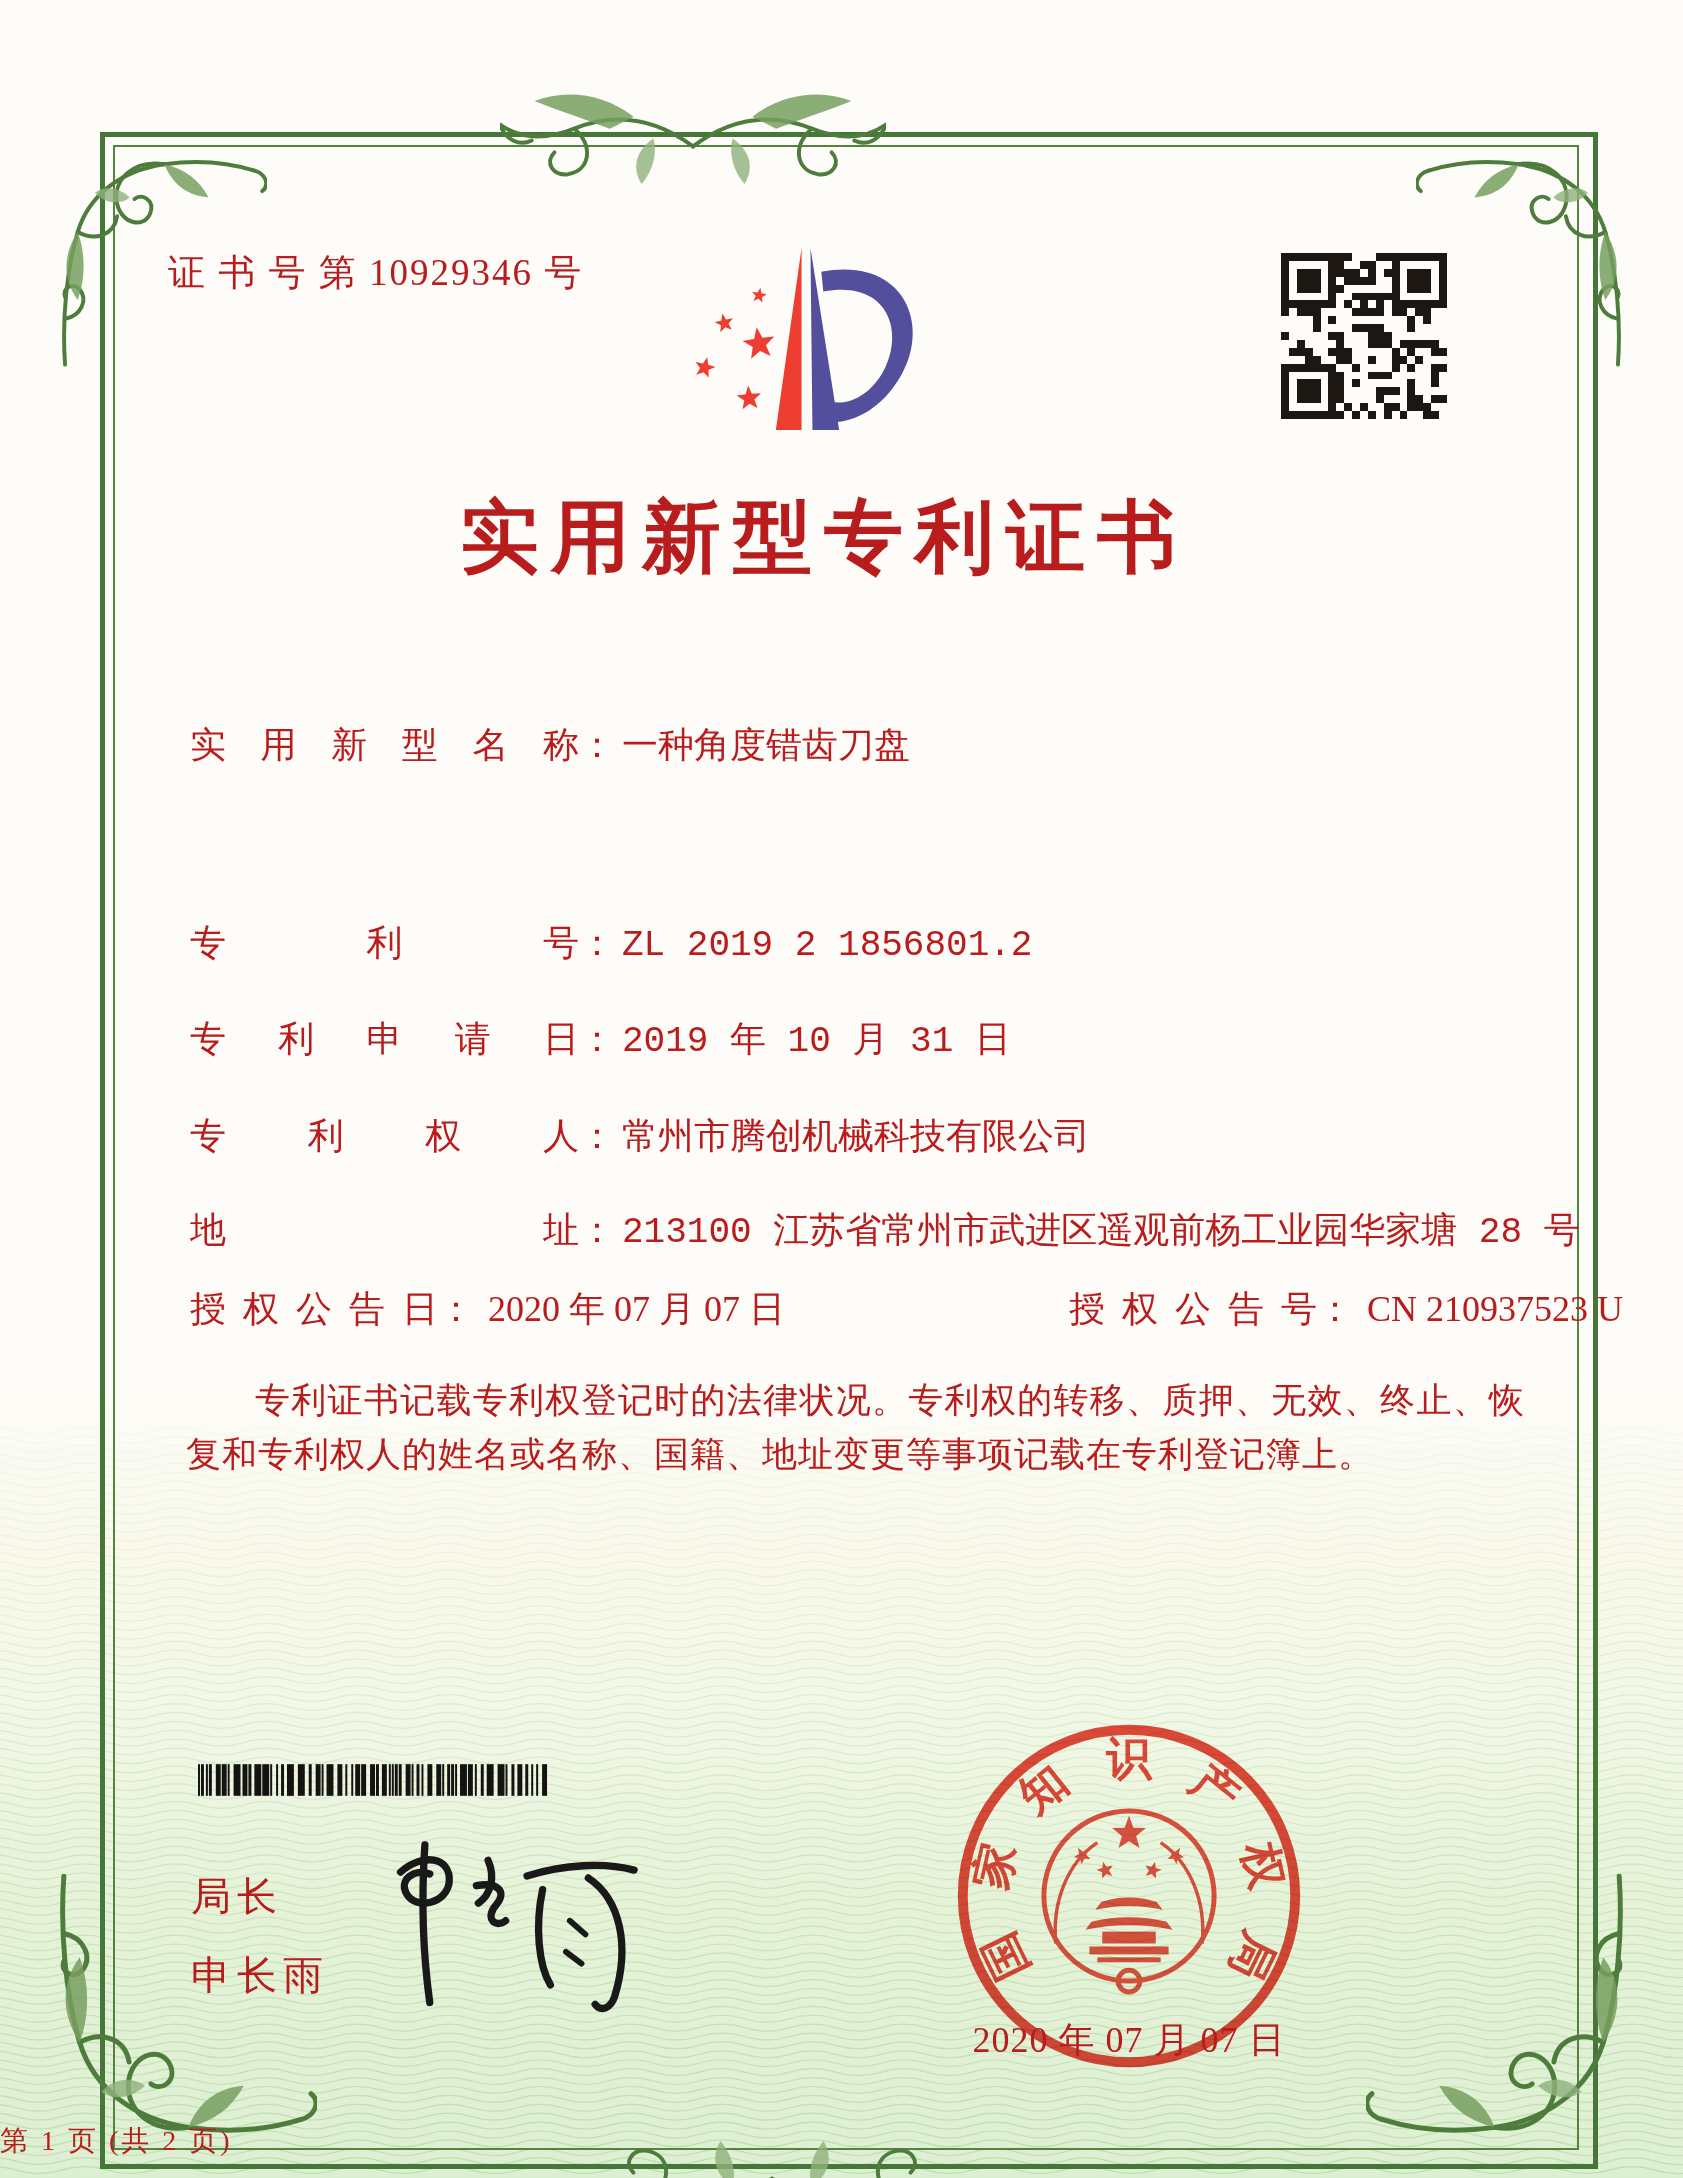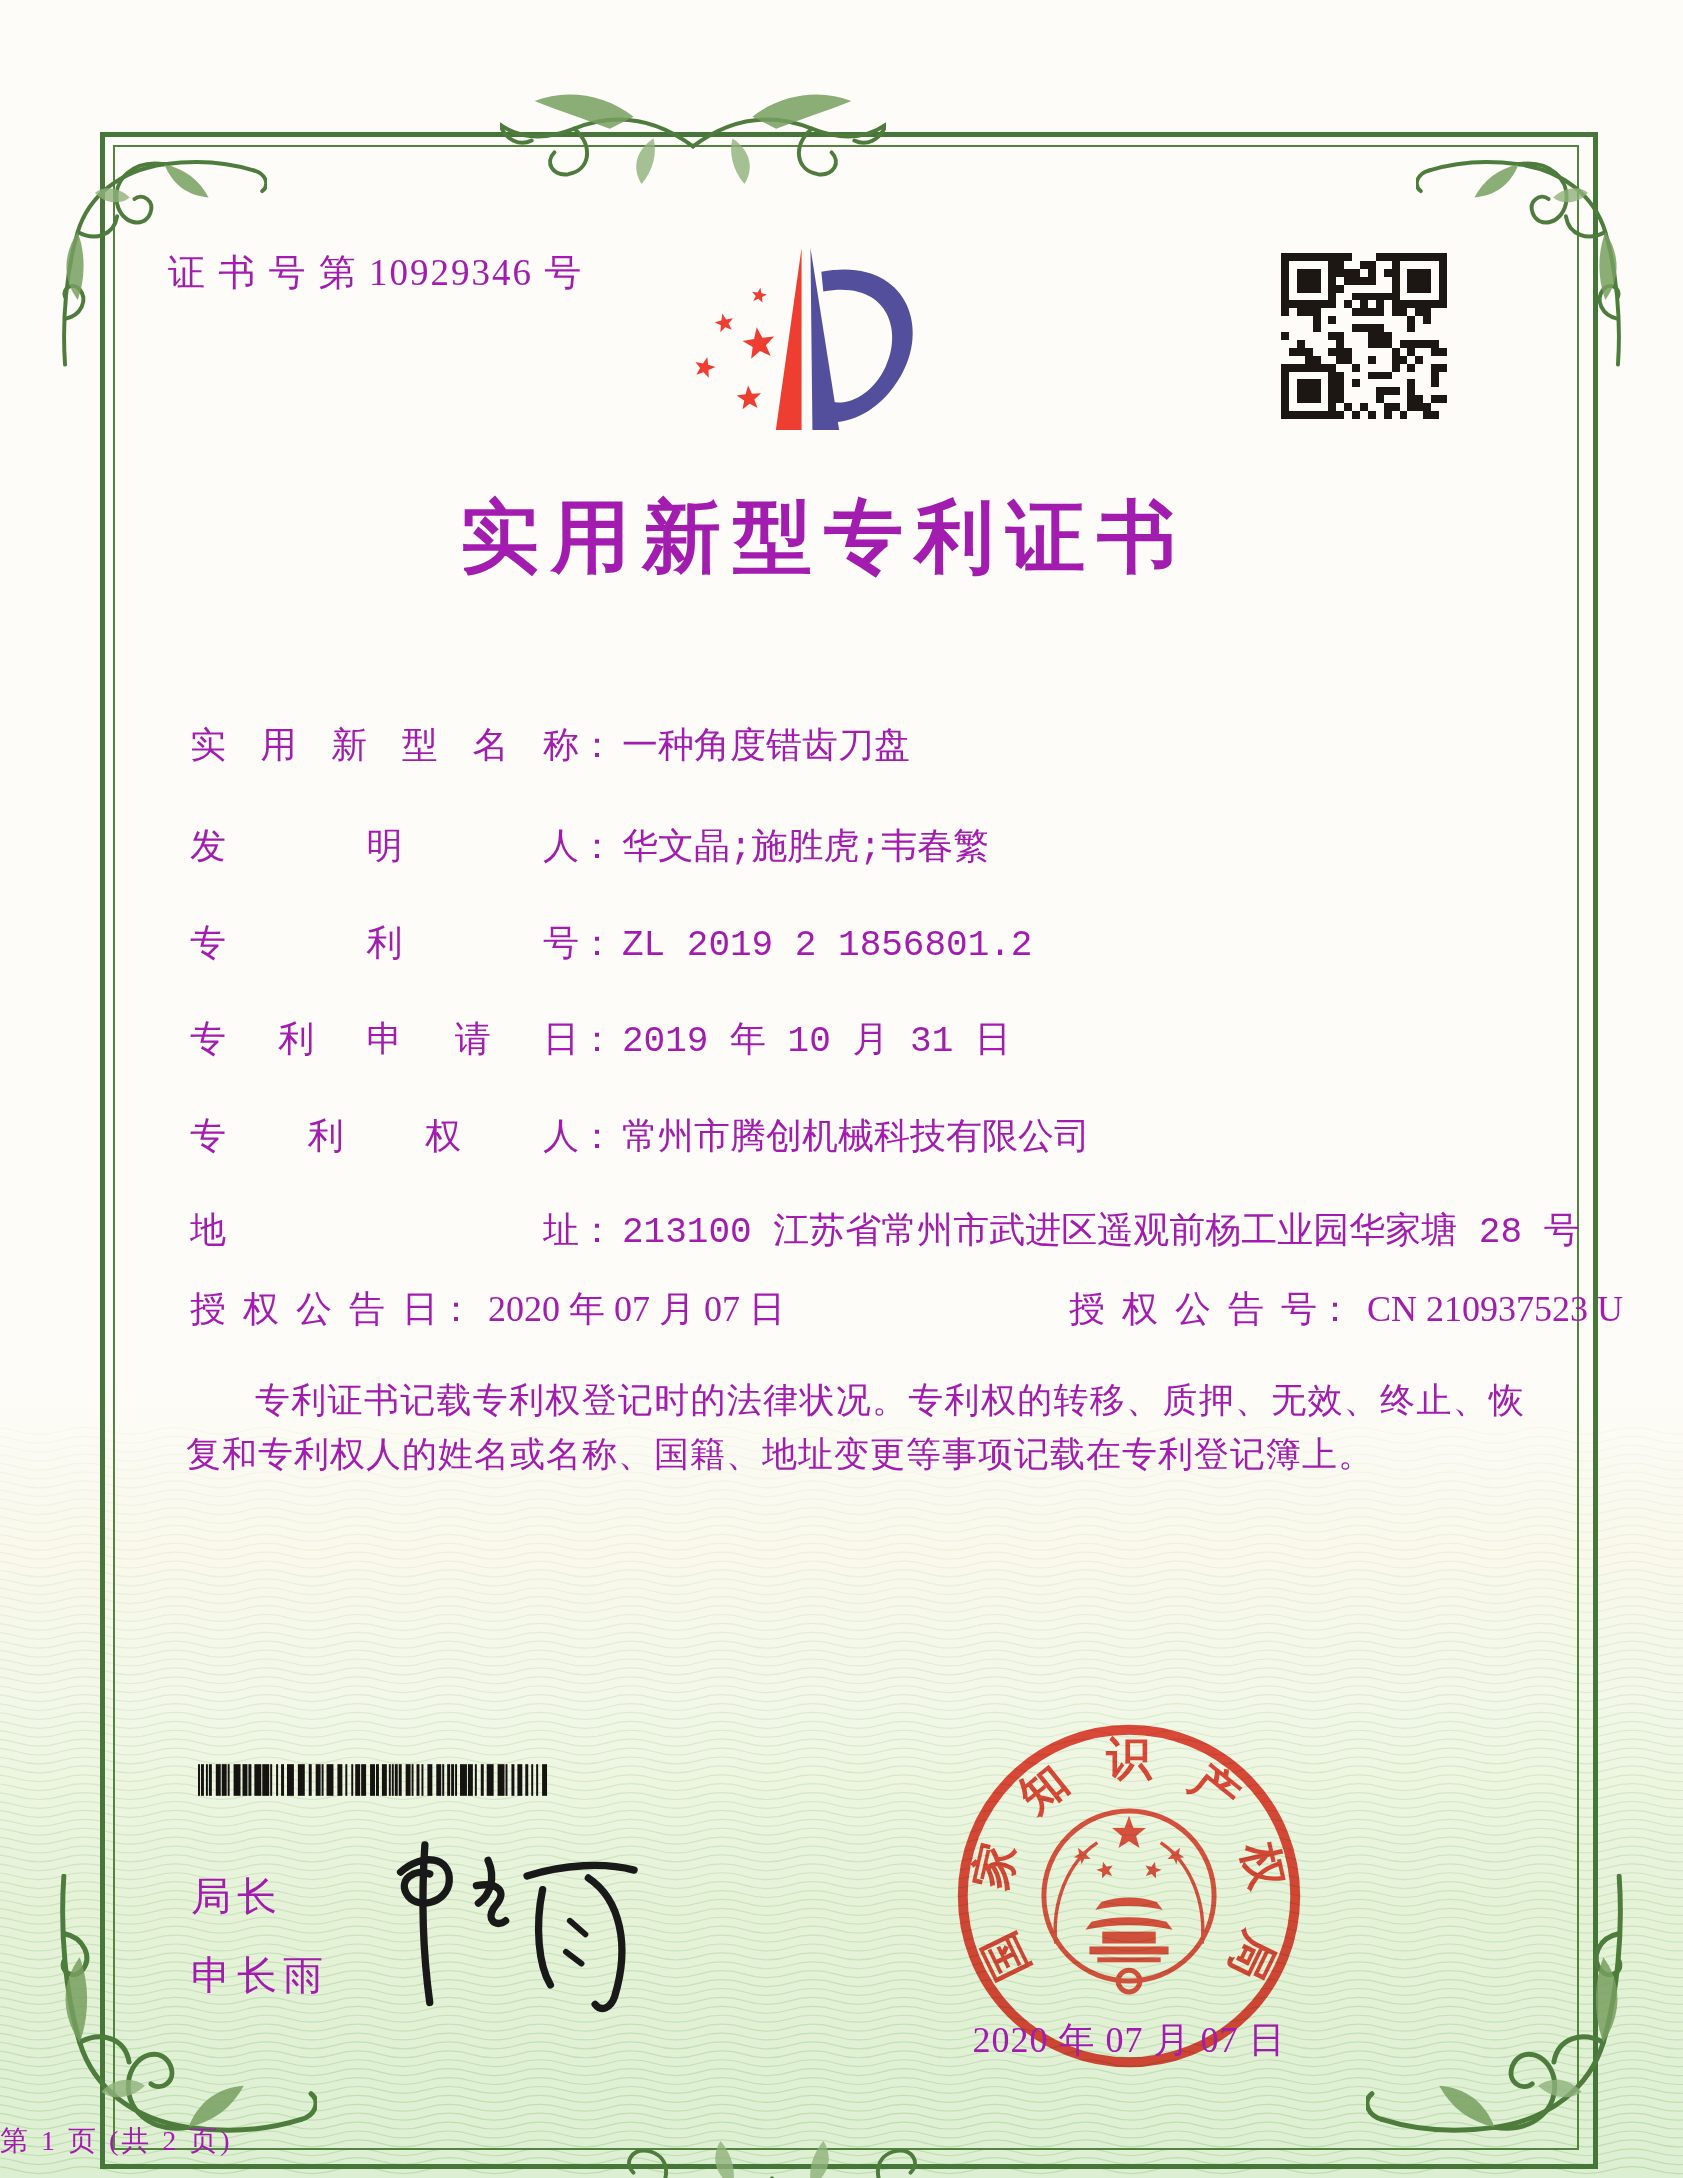--- a/index.html
+++ b/index.html
@@ -1,20 +1,20 @@
 <!DOCTYPE html>
 <html><head>
 <meta charset="utf-8">
 <style>
   html,body{margin:0;padding:0;background:#ffffff;}
   .page{
     position:relative;width:1683px;height:2178px;margin:0 auto;
     background:#fdfcf8;overflow:hidden;
     font-family:"Liberation Serif","DejaVu Serif",serif;
-    color:#a21caf;
+    color:#b91c1c;
   }
   
   .green-bg{
     position:absolute;left:0;top:1376px;width:1683px;height:802px;z-index:0;
     background:linear-gradient(180deg,
       rgba(247,247,235,0) 0%,
       rgba(246,244,220,0.45) 22%,
       rgba(238,246,225,0.75) 42%,
       rgba(229,242,215,0.95) 65%,
       #ddefd2 100%);
@@ -429,23 +429,20 @@
       <rect x="120" y="160" width="8" height="8" fill="#1c1712" shape-rendering="crispEdges"></rect>
       <rect x="144" y="160" width="8" height="8" fill="#1c1712" shape-rendering="crispEdges"></rect>
       <rect x="152" y="160" width="8" height="8" fill="#1c1712" shape-rendering="crispEdges"></rect>
     </svg>
 
   <div class="abs title">实用新型专利证书</div>
 
   <div class="abs row" style="top:698px">
     <span class="flabel">实用新型名称</span><span class="colon">：</span><span class="fval">一种角度错齿刀盘</span>
   </div>
-  <div class="abs row" style="top:799px">
-    <span class="flabel">发明人</span><span class="colon">：</span><span class="fval">华文晶;施胜虎;韦春繁</span>
-  </div>
   <div class="abs row" style="top:896px">
     <span class="flabel">专利号</span><span class="colon">：</span><span class="fval">ZL 2019 2 1856801.2</span>
   </div>
   <div class="abs row" style="top:992px">
     <span class="flabel">专利申请日</span><span class="colon">：</span><span class="fval">2019 年 10 月 31 日</span>
   </div>
   <div class="abs row" style="top:1089px">
     <span class="flabel">专利权人</span><span class="colon">：</span><span class="fval">常州市腾创机械科技有限公司</span>
   </div>
   <div class="abs row" style="top:1183px">

